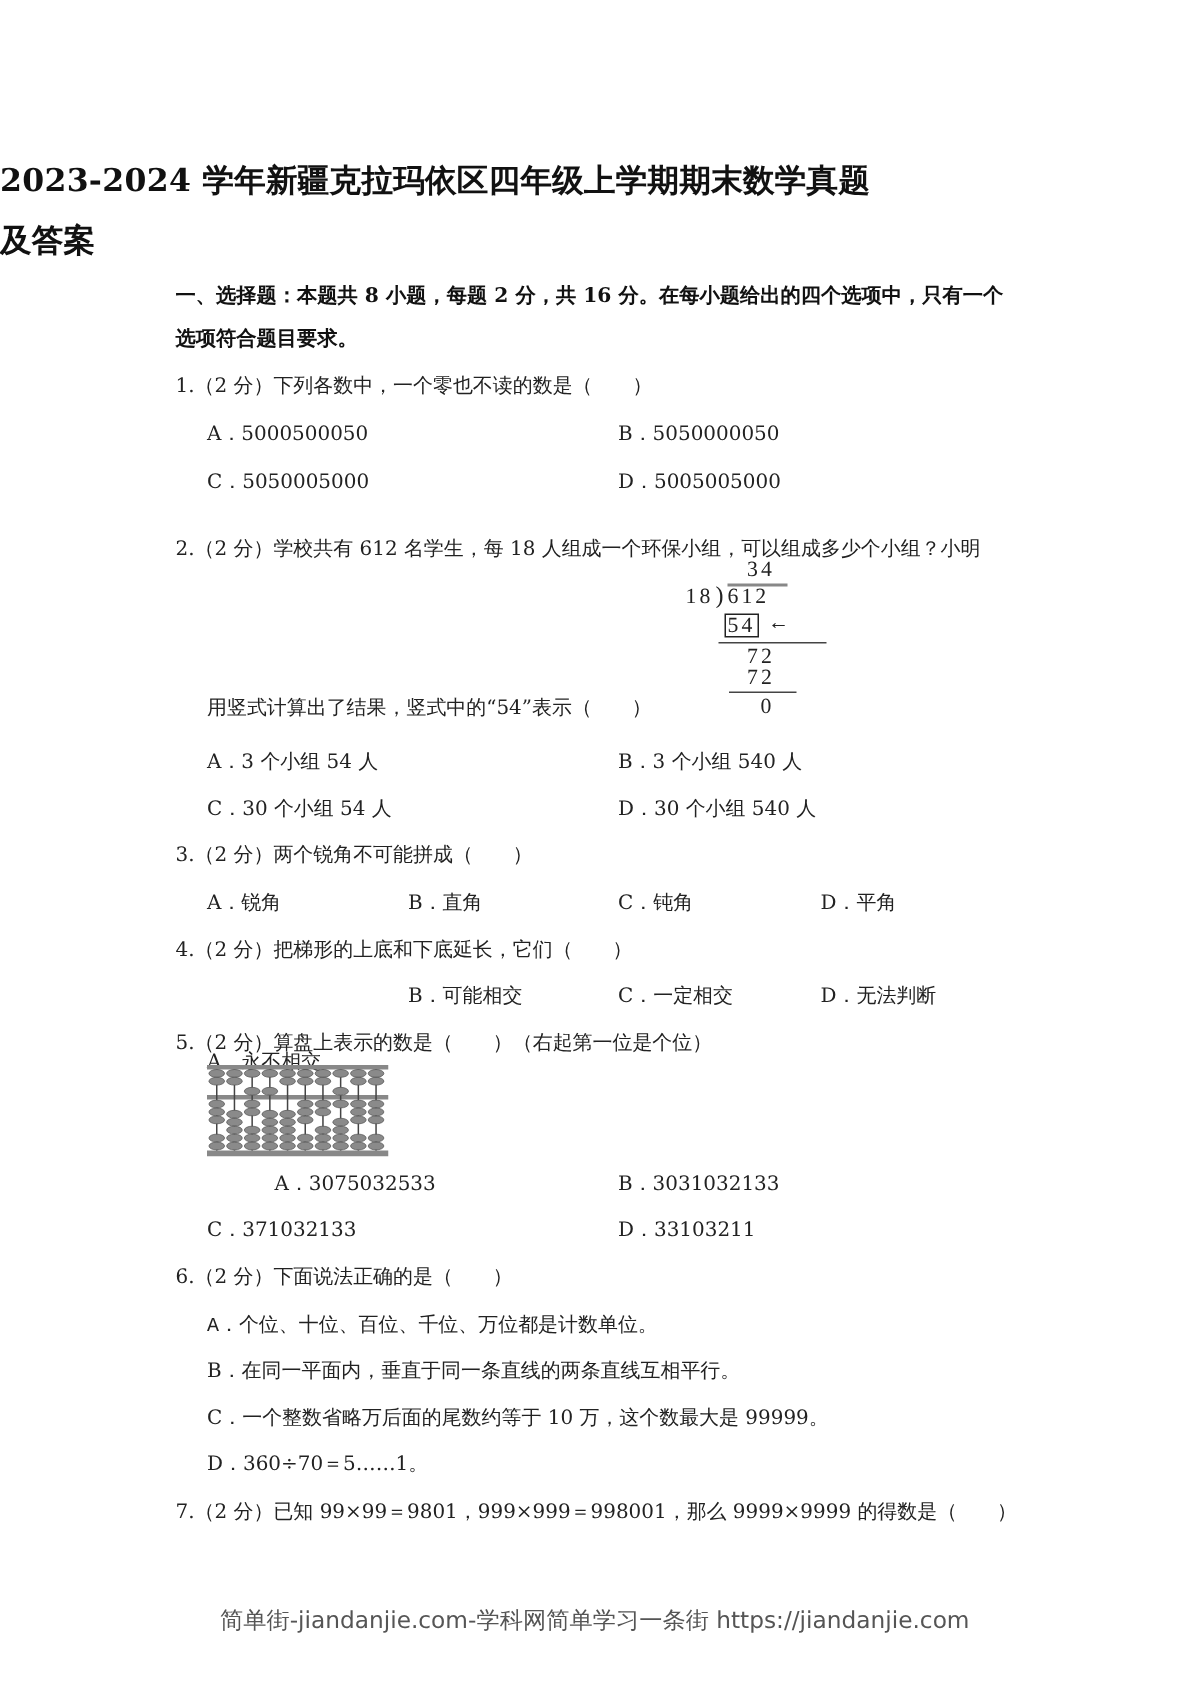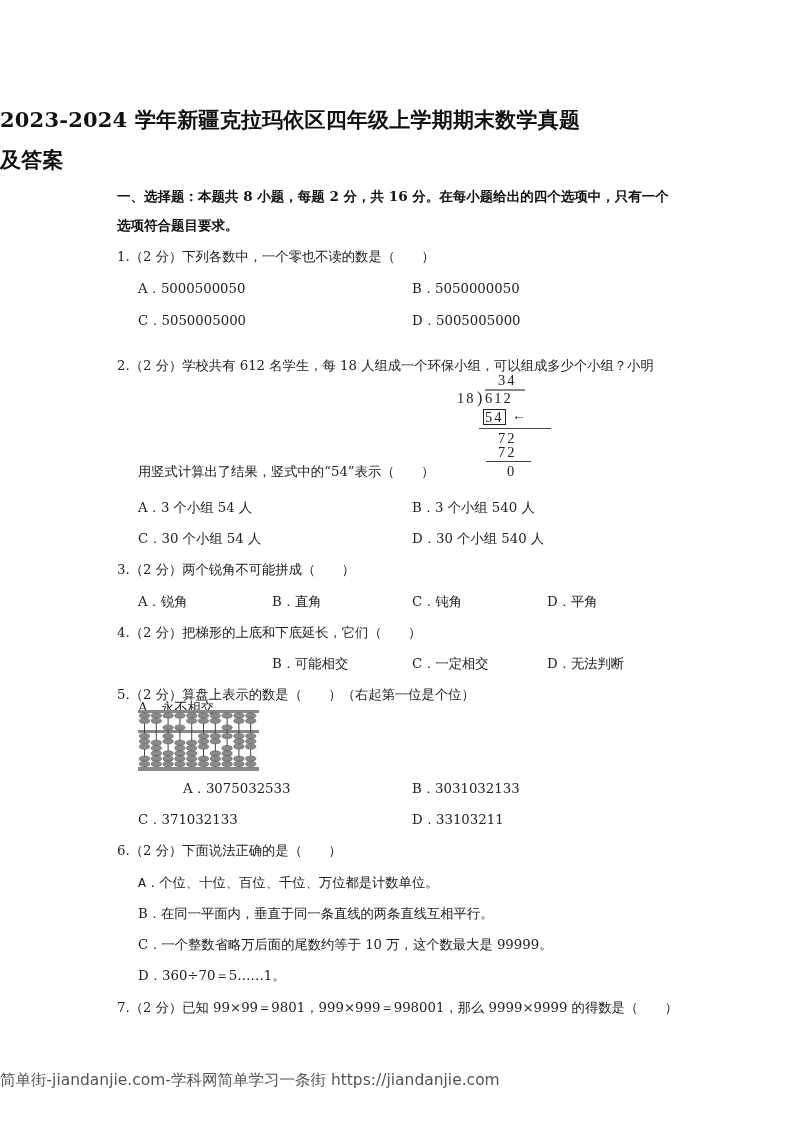--- a/index.html
+++ b/index.html
@@ -5,21 +5,21 @@
   html, body { margin: 0; padding: 0; background: #ffffff; }
   body { width: 793px; height: 1122px; position: relative; overflow: hidden;
          font-family: "DejaVu Serif", "Liberation Serif", serif; color: #1a1a1a; }
   .abs { position: absolute; white-space: nowrap; }
   .title { font-family: "DejaVu Serif", "Liberation Serif", serif; font-weight: bold;
            font-size: 21px; letter-spacing: 0.2px; color: #111; left: 0; width: 642px; }
   .section { font-weight: bold; font-size: 13.5px; color: #111; }
   .q { font-size: 13.3px; color: #222; }
   .opt { font-size: 13.3px; color: #222; }
   .footer { font-family: "DejaVu Sans", "Liberation Sans", sans-serif; font-size: 15.5px;
-            color: #555; left: 0; width: 793px; text-align: left; }
+            color: #555; left: 0; width: 793px; text-align: center; }
 
   
   .div-box { position: absolute; left: 455px; top: 372px; width: 85px; height: 112px;
              font-family: "Liberation Serif", "DejaVu Serif", serif; font-size: 14.5px; color: #222; }
   .div-box span { position: absolute; white-space: nowrap; letter-spacing: 2px; }
   .div-line { position: absolute; height: 1.2px; background: #444; }
   .div-rule-top { background: #888; height: 1.5px; }
   .boxed { border: 1px solid #222; padding: 0 1px; line-height: 14px; }
 
   

